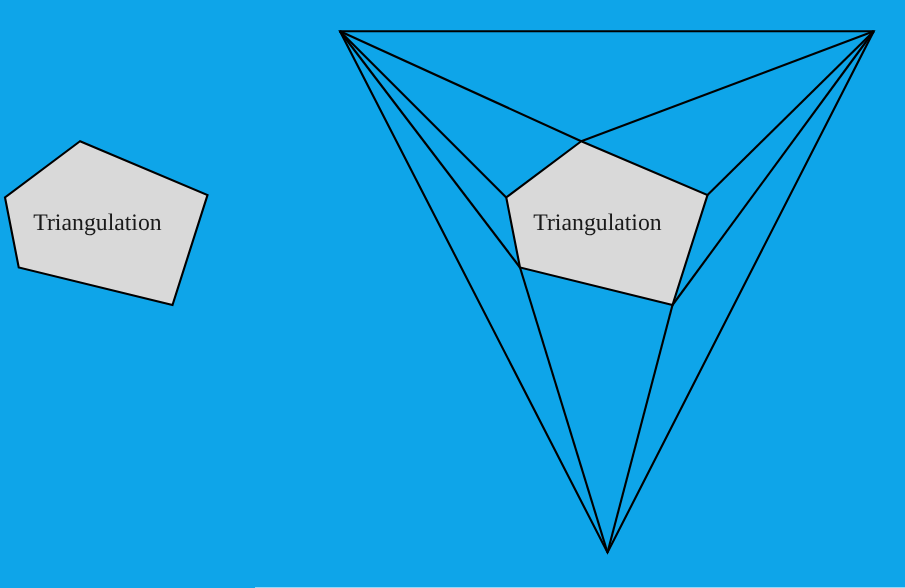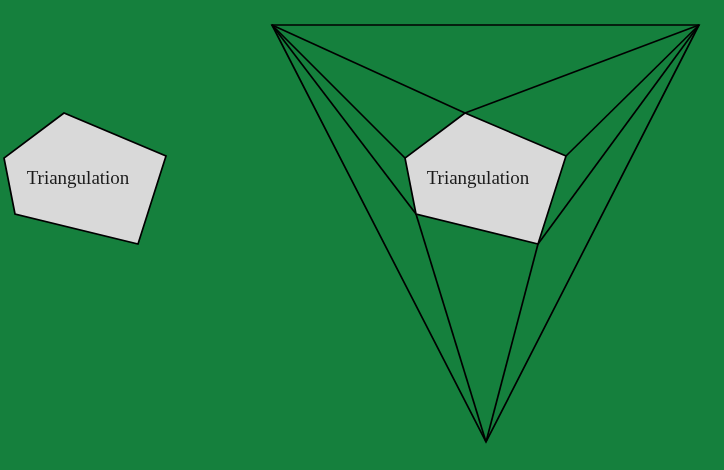--- a/index.html
+++ b/index.html
@@ -4,21 +4,21 @@
 <style>
   html, body {
     margin: 0;
     padding: 0;
     background: #ffffff;
   }
   .canvas {
     position: relative;
     width: 724px;
     height: 470px;
-    background: #15803d;
+    background: #0ea5e9;
     overflow: hidden;
     font-family: "Liberation Serif", serif;
   }
   svg text {
     font-family: "Liberation Serif", serif;
   }
 </style>
 </head>
 <body>
 

